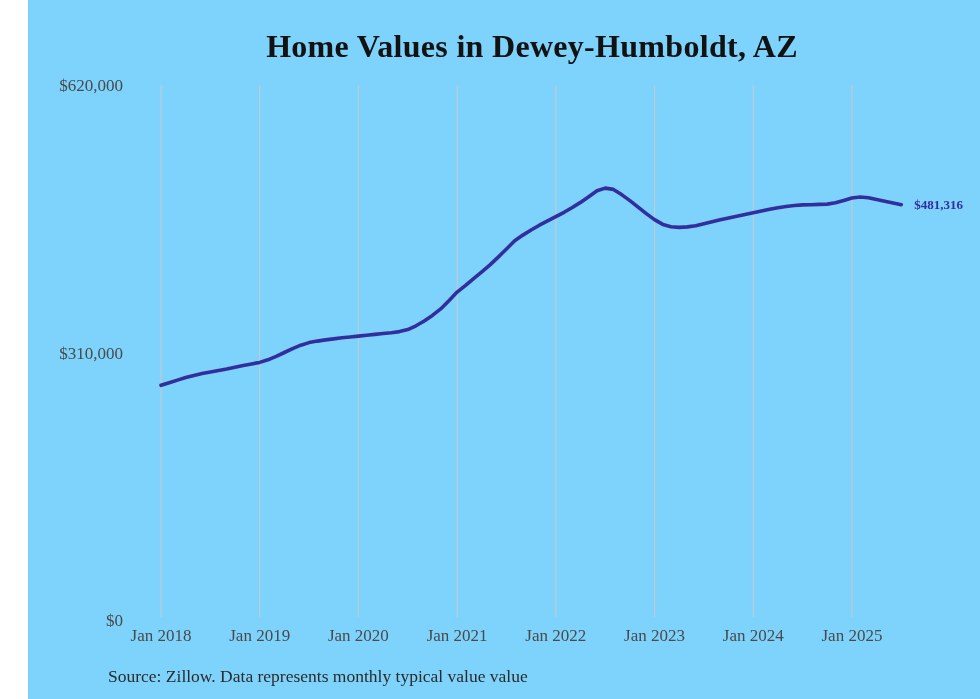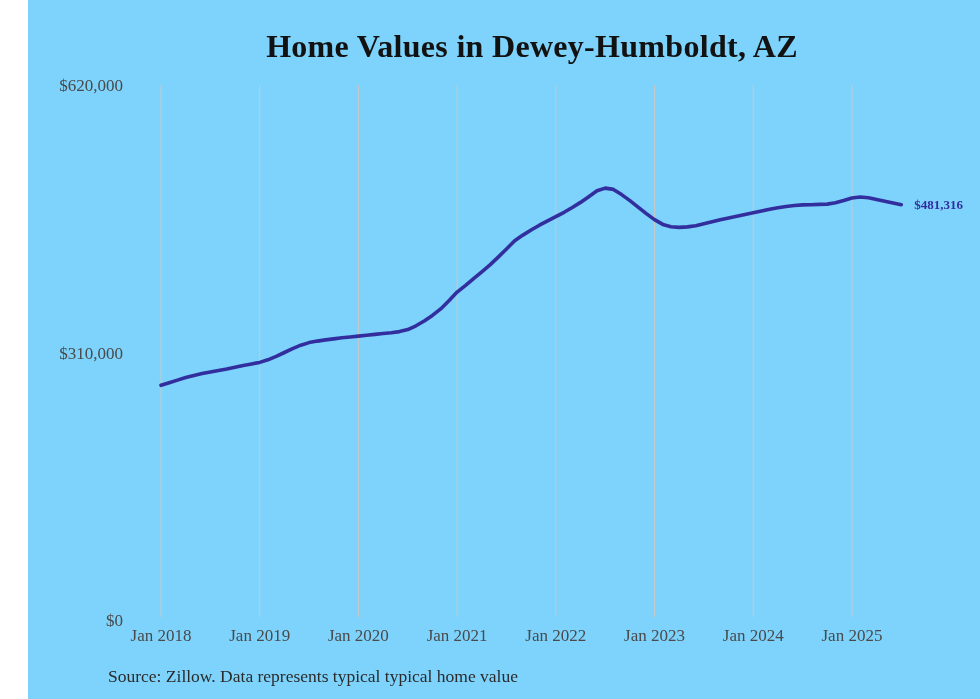--- a/index.html
+++ b/index.html
@@ -74,14 +74,14 @@
       <line x1="823.9466666666666" y1="85" x2="823.9466666666666" y2="617" stroke="#c9c9c9" stroke-width="1"></line>
       <text x="823.9466666666666" y="640.5" text-anchor="middle" font-size="17" fill="#4a4a4a" font-family="&quot;Liberation Serif&quot;,&quot;DejaVu Serif&quot;,serif">Jan 2025</text>
       <text x="95" y="626" text-anchor="end" font-size="17" fill="#4a4a4a" font-family="&quot;Liberation Serif&quot;,&quot;DejaVu Serif&quot;,serif">$0</text>
       <text x="95" y="358.5" text-anchor="end" font-size="17" fill="#4a4a4a" font-family="&quot;Liberation Serif&quot;,&quot;DejaVu Serif&quot;,serif">$310,000</text>
       <text x="95" y="91" text-anchor="end" font-size="17" fill="#4a4a4a" font-family="&quot;Liberation Serif&quot;,&quot;DejaVu Serif&quot;,serif">$620,000</text>
       <path d="M133.0 385.3 L141.2 382.7 L149.5 380.1 L157.7 377.5 L165.9 375.4 L174.1 373.6 L182.4 371.9 L190.6 370.4 L198.8 368.9 L207.0 367.2 L215.3 365.4 L223.5 363.9 L231.7 362.4 L239.9 359.8 L248.2 356.4 L256.4 352.5 L264.6 348.6 L272.8 345.2 L281.1 342.6 L289.3 341.1 L297.5 339.9 L305.7 338.9 L314.0 337.8 L322.2 337.0 L330.4 336.1 L338.6 335.2 L346.9 334.4 L355.1 333.5 L363.3 332.7 L371.5 331.6 L379.8 329.6 L388.0 325.8 L396.2 321.0 L404.4 315.4 L412.7 308.9 L420.9 300.7 L429.1 292.1 L437.3 285.6 L445.6 278.7 L453.8 271.8 L462.0 264.9 L470.2 257.1 L478.5 249.0 L486.7 240.8 L494.9 235.1 L503.1 230.0 L511.4 225.2 L519.6 220.9 L527.8 216.6 L536.1 212.3 L544.3 207.5 L552.5 202.4 L560.7 196.7 L569.0 190.7 L577.2 188.1 L585.4 189.4 L593.6 194.6 L601.9 200.6 L610.1 207.1 L618.3 213.6 L626.5 219.6 L634.8 224.4 L643.0 226.7 L651.2 227.4 L659.4 226.9 L667.7 225.7 L675.9 223.8 L684.1 221.8 L692.3 219.8 L700.6 217.9 L708.8 216.2 L717.0 214.4 L725.2 212.7 L733.5 211.0 L741.7 209.3 L749.9 207.7 L758.1 206.5 L766.4 205.5 L774.6 204.9 L782.8 204.7 L791.0 204.4 L799.3 204.1 L807.5 202.8 L815.7 200.5 L823.9 198.0 L832.2 197.0 L840.4 197.8 L848.6 199.5 L856.8 201.2 L865.1 203.0 L873.3 204.7" fill="none" stroke="#332e9e" stroke-width="3.6" stroke-linecap="round" stroke-linejoin="round"></path>
     </svg>
 
   <div class="end-label" style="left: 886.3px; top: 193.671px; color: rgb(51, 46, 158);">$481,316</div>
 
-  <div class="source-note" style="color: rgb(43, 43, 43);">Source: Zillow. Data represents typical typical home value</div>
+  <div class="source-note" style="color: rgb(43, 43, 43);">Source: Zillow. Data represents monthly typical value value</div>
 </div>
 
 </body></html>

